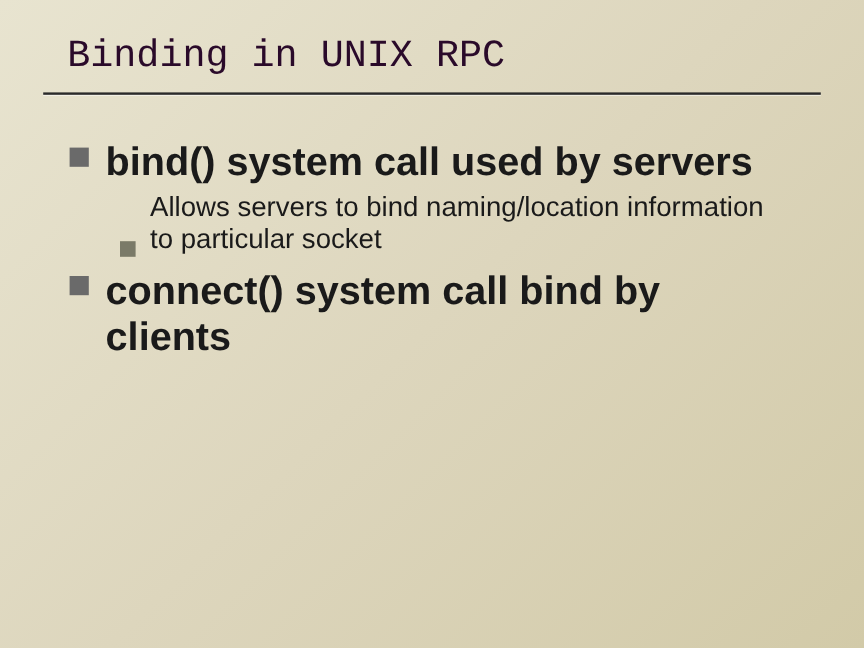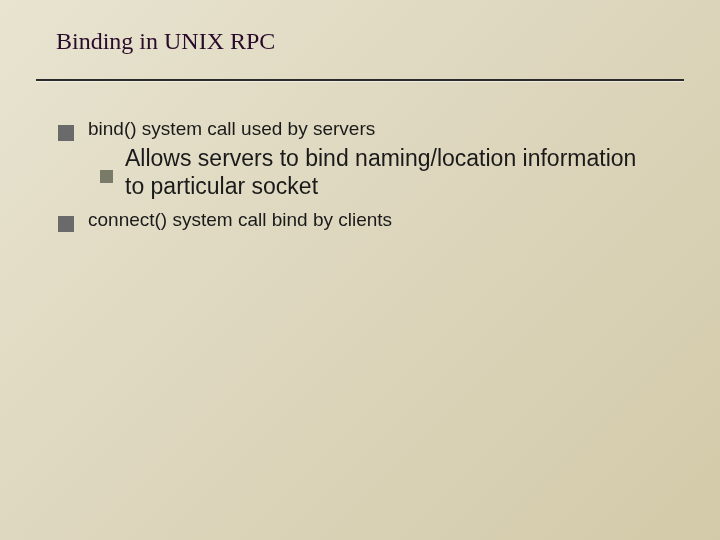--- a/index.html
+++ b/index.html
@@ -12,45 +12,46 @@
   .slide {
     width: 720px;
     height: 540px;
     background: linear-gradient(135deg, #e8e4d0 0%, #ddd6bd 50%, #d2caa8 100%);
     box-sizing: border-box;
     font-family: Arial, Helvetica, sans-serif;
     color: #1a1a1a;
     position: relative;
   }
   .title {
-    font-family: Liberation Serif, serif;
-    font-size: 24px;
+    font-family: Liberation Mono, monospace;
+    font-size: 32px;
     color: #2a0a2a;
-    padding: 28px 0 24px 56px;
+    padding: 28px 0 12px 56px;
     font-weight: 400;
   }
   .rule {
     height: 2px;
     background: #2a2a2a;
     margin: 0 36px 0 36px;
     box-shadow: 0 1px 0 rgba(255,255,255,0.5);
   }
   .body {
     padding: 28px 60px 0 58px;
   }
   .l1 {
     display: flex;
-    align-items: flex-end;
+    align-items: flex-start;
     margin: 8px 0 4px 0;
-    font-size: 19px;
+    font-size: 33px;
     line-height: 1.2;
+    font-weight: bold;
   }
   .l2 {
     display: flex;
-    align-items: center;
+    align-items: flex-end;
     margin: 4px 0 6px 42px;
     font-size: 23px;
     line-height: 1.2;
   }
   .bullet-l1 {
     flex: 0 0 auto;
     width: 16px;
     height: 16px;
     background: #6a6a6a;
     margin-top: 8px;

